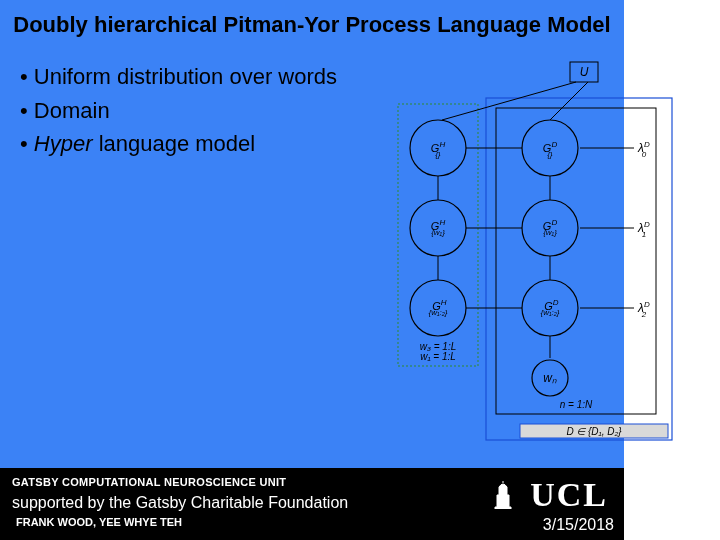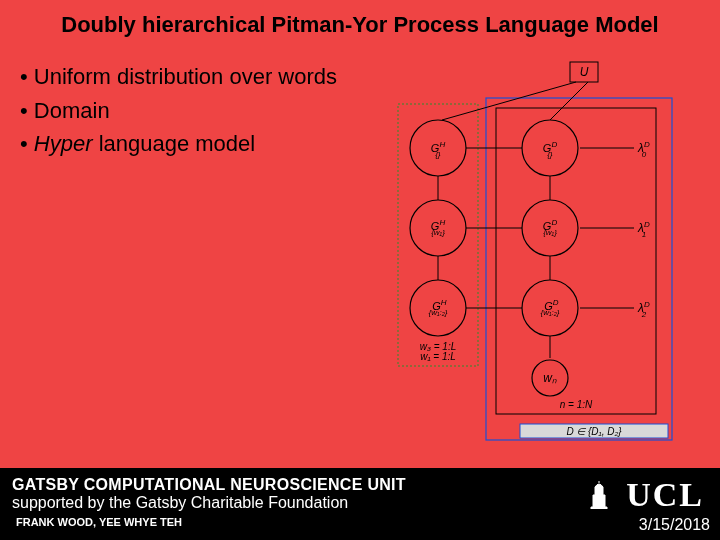--- a/index.html
+++ b/index.html
@@ -1,26 +1,26 @@
 <!DOCTYPE html>
 <html><head>
 <meta charset="utf-8">
 <style>
 *{margin:0;padding:0;box-sizing:border-box}
 body{width:720px;height:540px;background:#fff;font-family:Arial,Helvetica,sans-serif;position:relative;overflow:hidden}
-.slide{width:720px;height:540px;position:relative;background:#ef4444}
+.slide{width:624px;height:540px;position:relative;background:#3b82f6}
 .title{position:absolute;top:12px;left:0;right:0;text-align:center;font-size:22px;font-weight:bold;color:#000}
 .bullets{position:absolute;top:62px;left:20px;width:360px;font-size:22px;color:#000;line-height:1.35}
 .bullets li{list-style:none;margin-bottom:4px;text-indent:-18px;padding-left:18px}
 .bullets li::before{content:"• ";color:#000}
 .italic{font-style:italic}
 .diagram{position:absolute;top:58px;left:380px;width:310px;height:390px}
 .diagram svg{width:100%;height:100%}
 .footer{position:absolute;left:0;right:0;bottom:0;height:72px;background:#000;color:#fff}
-.footer .line1{position:absolute;top:8px;left:12px;font-size:16px;font-weight:bold;letter-spacing:0.3px}
+.footer .line1{position:absolute;top:8px;left:12px;font-size:11px;font-weight:bold;letter-spacing:0.3px}
 .footer .line2{position:absolute;top:26px;left:12px;font-size:16px}
 .footer .line3{position:absolute;top:48px;left:16px;font-size:11px;font-weight:bold}
 .footer .date{position:absolute;right:10px;bottom:6px;font-size:16px}
 .ucl{position:absolute;right:16px;top:8px;display:flex;align-items:center;gap:18px}
 .ucl-text{font-family:Georgia,serif;font-weight:bold;font-size:34px;letter-spacing:2px;color:#fff}
 .ucl-dome svg{display:block}
 </style>
 </head>
 <body>
 <div class="slide">

